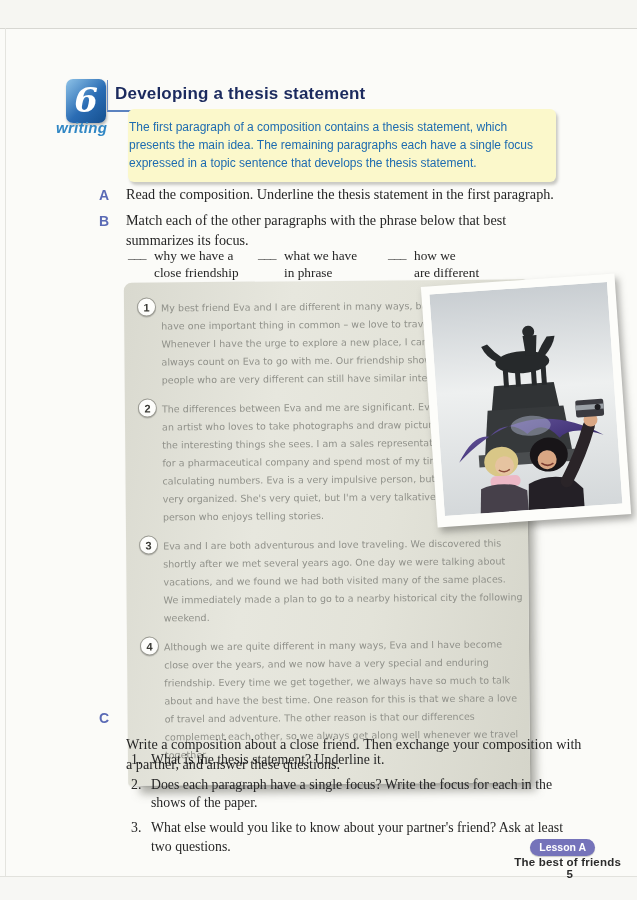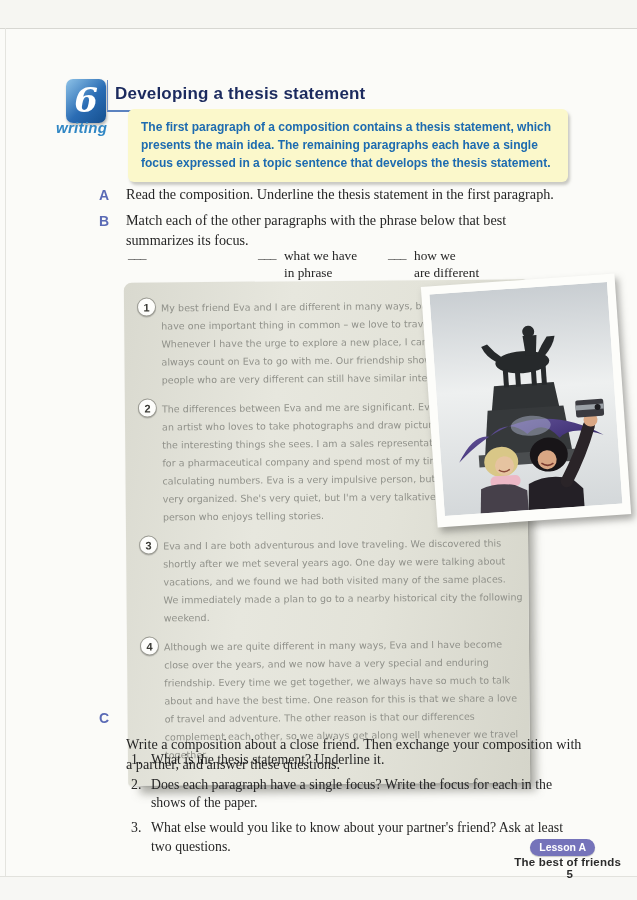--- a/index.html
+++ b/index.html
@@ -32,23 +32,23 @@
     font-family:"Liberation Sans",sans-serif;font-weight:bold;font-size:17px;color:#1b2a5e;
     letter-spacing:.2px;
   }
   .writing-label{
     position:absolute;left:56px;top:119px;
     font-family:"Liberation Sans",sans-serif;font-weight:bold;font-style:italic;
     font-size:15px;color:#2f86c4;letter-spacing:.3px;
   }
   .note-box{
     position:absolute;left:128px;top:109px;width:414px;
-    background:#fbf8cb;border-radius:6px;padding:9px 13px 10px 13px;
+    background:#fbf8cb;border-radius:6px;padding:9px 13px 10px 1px;
     box-shadow:2px 3px 3px rgba(140,140,130,.45);
-    font-family:"Liberation Sans",sans-serif;font-weight:bold;
+    font-family:"Liberation Sans",sans-serif;font-weight:normal;
     font-size:12px;line-height:1.5;color:#1d6bb0;
   }
 
   
   .sec-letter{
     position:absolute;font-family:"Liberation Sans",sans-serif;font-weight:bold;
     font-size:14px;color:#5a6ab5;
   }
   .sec-text{position:absolute;font-size:14.2px;line-height:1.4;color:#262626;}
   #letter-a{left:99px;top:187px;}
@@ -138,20 +138,24 @@
 
 <div class="sec-letter" id="letter-a">A</div>
 <div class="sec-text" id="text-a">Read the composition. Underline the thesis statement in the first paragraph.</div>
 
 <div class="sec-letter" id="letter-b">B</div>
 <div class="sec-text" id="text-b">Match each of the other paragraphs with the phrase below that best summarizes its focus.</div>
 
 <div class="options-row">
   <div class="option">
     <span class="blank">___</span>
+    <span class="opt-text">
+      <span>why we have a</span><br>
+      <span>close friendship</span>
+    </span>
   </div>
   <div class="option">
     <span class="blank">___</span>
     <span class="opt-text">
       <span>what we have</span><br>
       <span>in phrase</span>
     </span>
   </div>
   <div class="option">
     <span class="blank">___</span>

